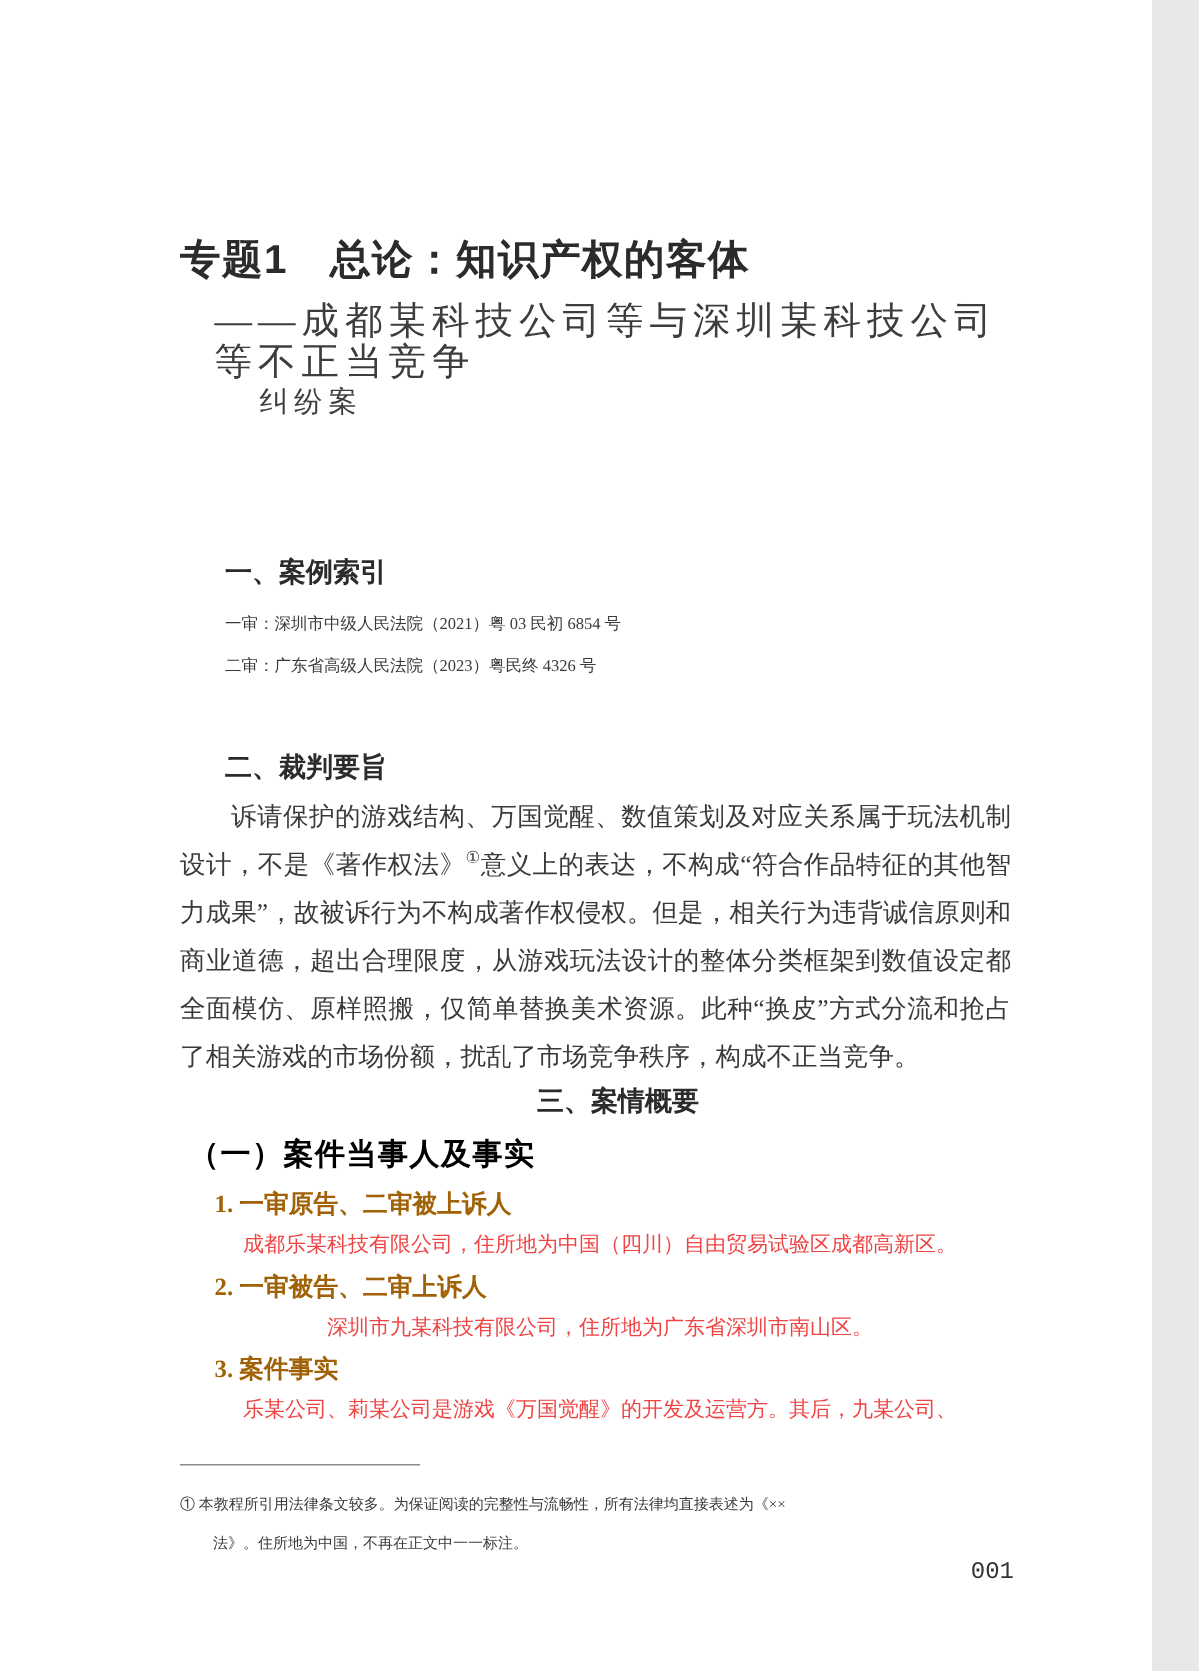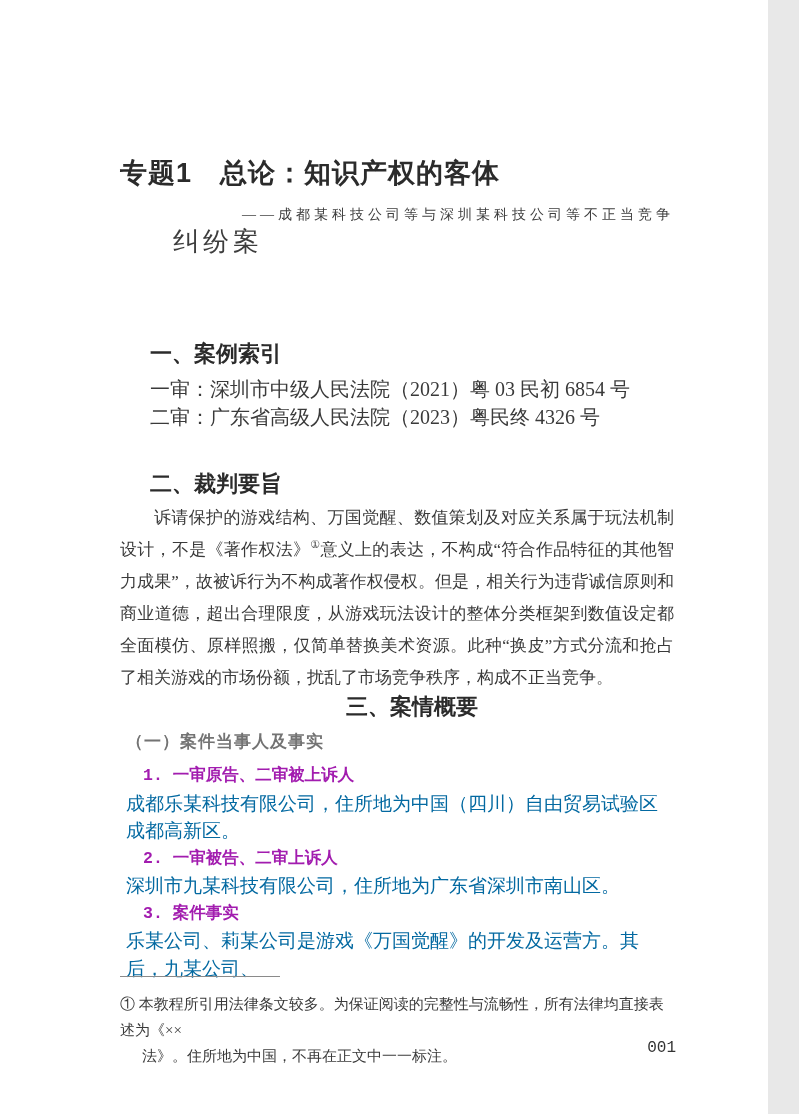--- a/index.html
+++ b/index.html
@@ -14,61 +14,61 @@
     font-family:"Liberation Serif","DejaVu Serif",serif;
   }
   .title{
     margin:155px 0 0 0;
     font-family:"Liberation Sans","DejaVu Sans",sans-serif;
     font-weight:700;font-size:27px;line-height:36px;color:#2b2b2b;
     letter-spacing:1px;
   }
   .subtitle-line1{
     margin:10px 0 0 23px;
-    font-size:14px;line-height:27px;letter-spacing:4px;color:#3d3d3d;text-align:right;
+    font-size:25px;line-height:27px;letter-spacing:4px;color:#3d3d3d;
   }
   .subtitle-line2{
     margin:0 0 0 53px;
-    font-size:26px;line-height:27px;letter-spacing:4px;color:#3d3d3d;
+    font-size:19px;line-height:27px;letter-spacing:4px;color:#3d3d3d;
   }
   .h2{
     font-family:"Liberation Sans","DejaVu Sans",sans-serif;
-    font-weight:700;font-size:22px;line-height:24px;color:#2b2b2b;
+    font-weight:700;font-size:18px;line-height:24px;color:#2b2b2b;
     margin:0 0 0 30px;
   }
   .h2.case-index{margin-top:87px;}
   .h2.gist{margin-top:41px;}
   .h2.summary{margin-top:1px;text-align:center;}
   .court-line{
-    margin:0 0 0 30px;font-size:20px;line-height:28px;color:#3a3a3a;
+    margin:0 0 0 30px;font-size:11px;line-height:28px;color:#3a3a3a;
   }
   .court-line.first{margin-top:9px;}
   .para{
     margin:6px 0 0 0;
     font-size:17px;line-height:32px;
     text-align:justify;text-indent:2em;color:#3a3a3a;
   }
   .para sup{font-size:11px;line-height:0;vertical-align:super;}
   .h3{
-    font-family:Liberation Mono, monospace;
-    font-weight:700;font-size:17px;line-height:24px;color:#737373;
+    font-family:Liberation Serif, serif;
+    font-weight:700;font-size:20px;line-height:24px;color:#000000;
     margin:12px 0 0 6px;letter-spacing:1px;
   }
   .num-head{
-    font-family:Liberation Mono, monospace;
-    font-weight:700;font-size:16.5px;line-height:27.5px;color:#a21caf;
+    font-family:Liberation Serif, serif;
+    font-weight:700;font-size:16.5px;line-height:27.5px;color:#a16207;
     margin:0 0 0 23px;
   }
   .num-head.first{margin-top:7px;}
   .body-line{
-    margin:0 0 0 6px;font-size:19px;line-height:27.5px;color:#0369a1;
+    margin:0 0 0 6px;font-size:14px;line-height:27.5px;color:#ef4444;text-align:center;
   }
   .footnote{
     position:absolute;top:976px;left:120px;right:94px;
-    font-size:15px;line-height:26px;color:#3a3a3a;
+    font-size:10px;line-height:26px;color:#3a3a3a;
   }
   .footnote-rule{
     width:160px;height:0;border-top:1px solid #8a8a8a;margin:0 0 14px 0;
   }
   .footnote-line2{padding-left:22px;}
   .page-num{
     position:absolute;top:1038px;right:92px;
     font-size:16px;line-height:20px;color:#333333;
     font-family:Liberation Mono, monospace;
   }

